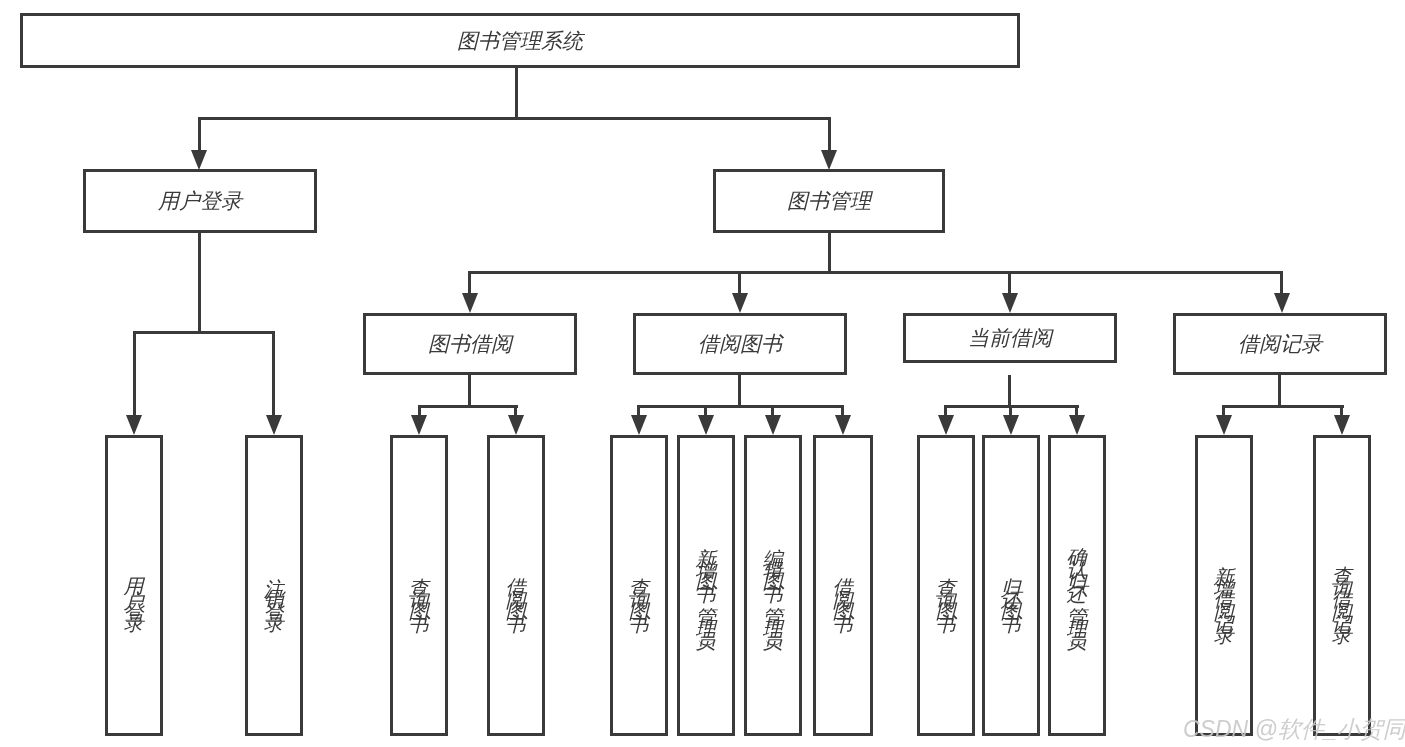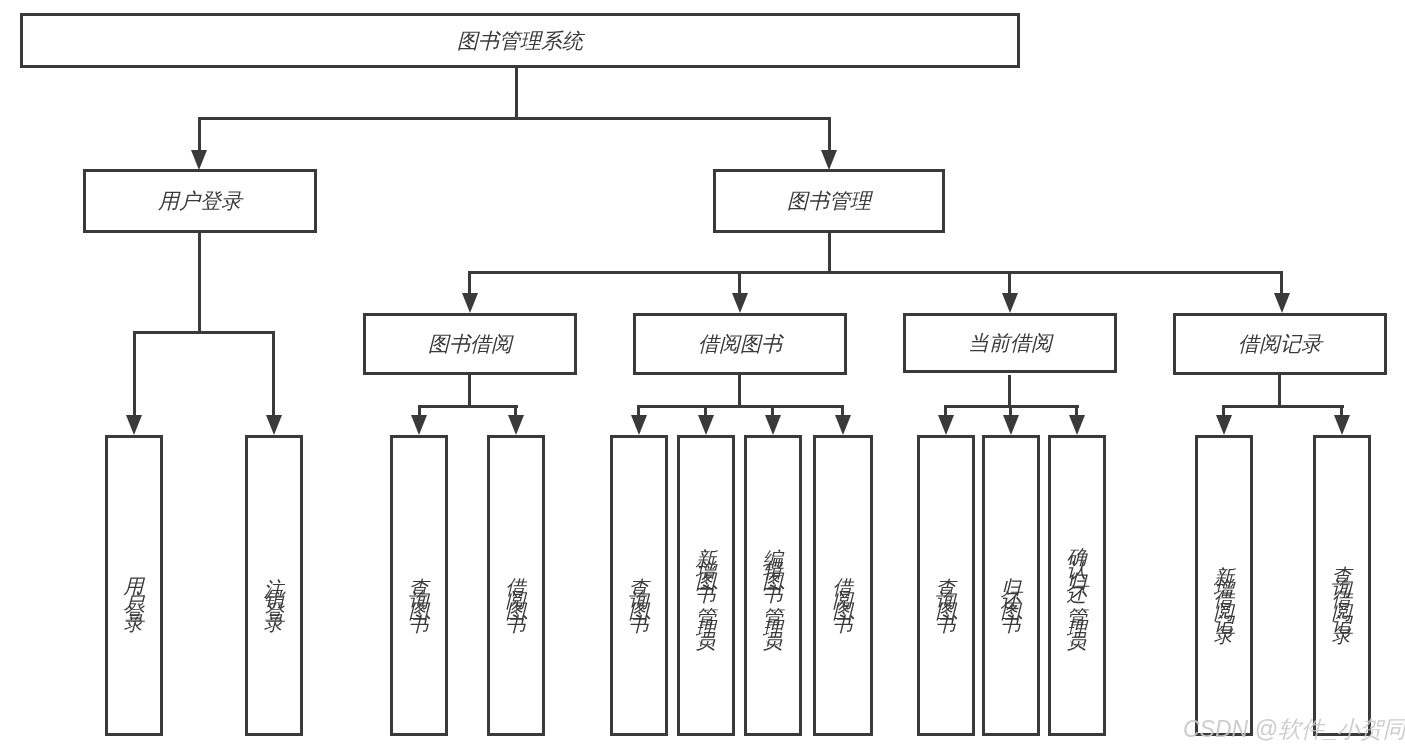--- a/index.html
+++ b/index.html
@@ -82,21 +82,21 @@
   <div class="ah" style="left:462px;top:293px;"></div>
   <div class="v" style="left:738px;top:271px;height:24px;"></div>
   <div class="ah" style="left:732px;top:293px;"></div>
   <div class="v" style="left:1008px;top:271px;height:24px;"></div>
   <div class="ah" style="left:1002px;top:293px;"></div>
   <div class="v" style="left:1280px;top:271px;height:24px;"></div>
   <div class="ah" style="left:1274px;top:293px;"></div>
 
   <div class="node" style="left:363px;top:313px;width:214px;height:62px;">图书借阅</div>
   <div class="node" style="left:633px;top:313px;width:214px;height:62px;">借阅图书</div>
-  <div class="node" style="left:903px;top:313px;width:214px;height:60px;">当前借阅</div>
+  <div class="node" style="left:903px;top:313px;width:214px;height:50px;">当前借阅</div>
   <div class="node" style="left:1173px;top:313px;width:214px;height:62px;text-align:right;">借阅记录</div>
 
   <div class="v" style="left:468px;top:375px;height:33px;"></div>
   <div class="h" style="left:418px;top:405px;width:100px;"></div>
   <div class="v" style="left:418px;top:405px;height:12px;"></div>
   <div class="ah" style="left:411px;top:415px;"></div>
   <div class="v" style="left:514px;top:405px;height:12px;"></div>
   <div class="ah" style="left:508px;top:415px;"></div>
 
   <div class="v" style="left:738px;top:375px;height:33px;"></div>

